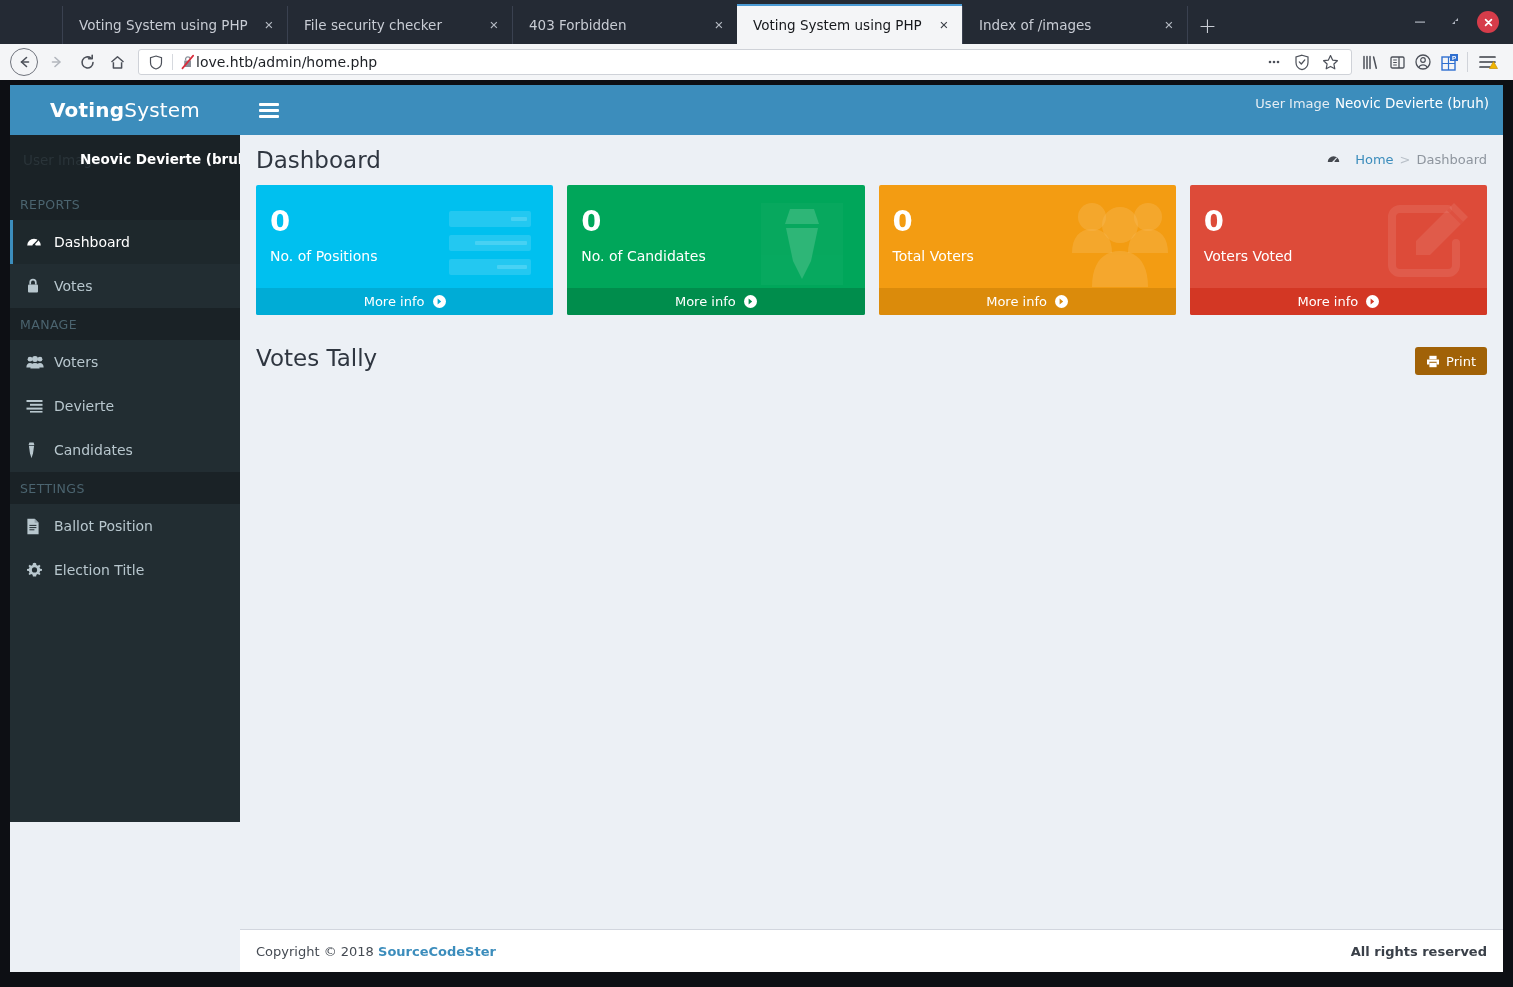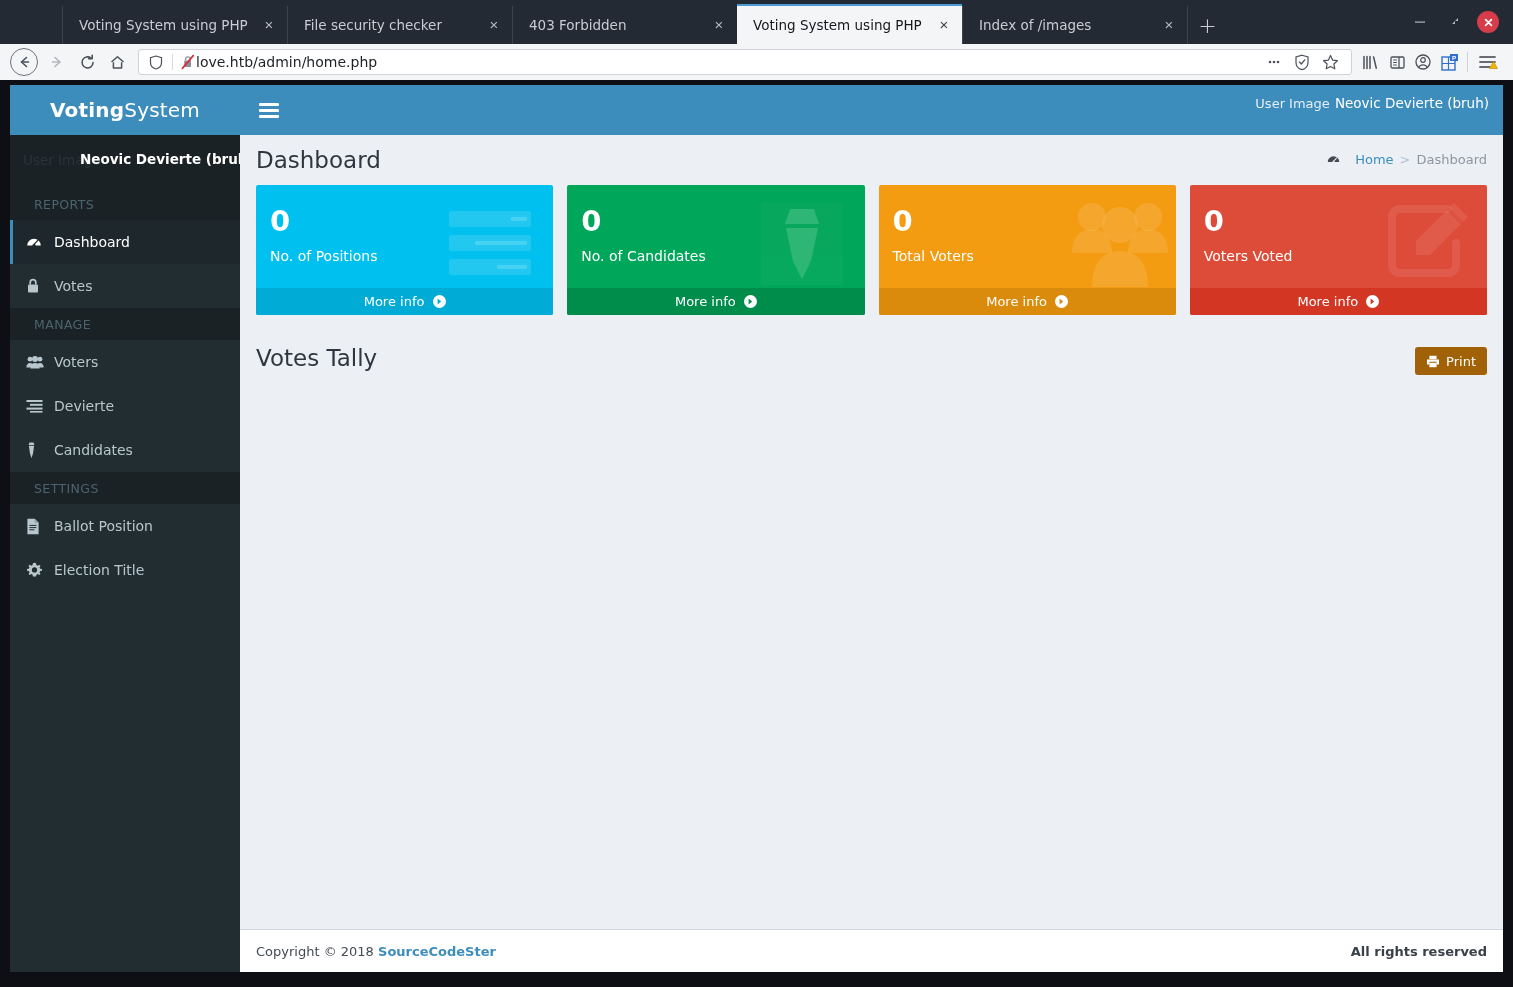--- a/index.html
+++ b/index.html
@@ -100,21 +100,21 @@
   #viewport {
     position: absolute; left: 10px; top: 85px;
     width: 1493px; height: 887px;
     background: #ecf0f5;
     overflow: hidden;
   }
 
   
   #sidebar {
     position: absolute; left: 0; top: 0;
-    width: 230px; height: 887px;
+    width: 230px; height: 737px;
     background: #222d32;
   }
   #brand {
     height: 50px; background: #3c8dbc;
     display: flex; align-items: center; justify-content: center;
     color: #ffffff; font-size: 20px; letter-spacing: .2px;
   }
   #brand .b1 { font-weight: bold; }
   #brand .b2 { font-weight: normal; }
   #userpanel {
@@ -126,21 +126,21 @@
     font-size: 13.5px; color: #2a3439;
   }
   #userpanel .uname {
     position: absolute; left: 70px; top: 16px;
     font-size: 13.5px; color: #ffffff; font-weight: bold;
     white-space: nowrap;
   }
   .navheader {
     height: 32px; background: #1a2226;
     display: flex; align-items: center;
-    padding-left: 24px;
+    padding-left: 10px;
     color: #4b646f; font-size: 12.5px; letter-spacing: .4px;
   }
   .navitem {
     height: 44px;
     display: flex; align-items: center;
     padding-left: 13px;
     color: #b8c7ce; font-size: 14px;
     border-left: 3px solid transparent;
   }
   .navitem.active {

